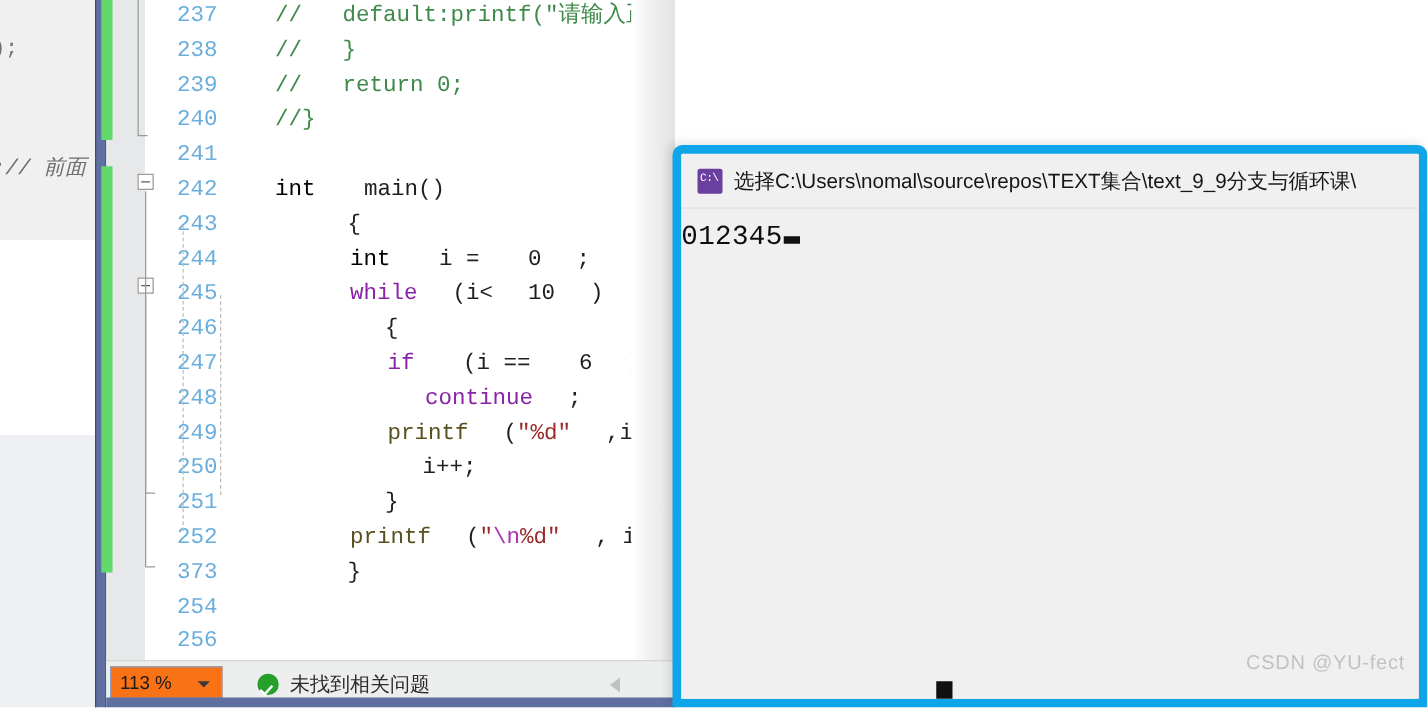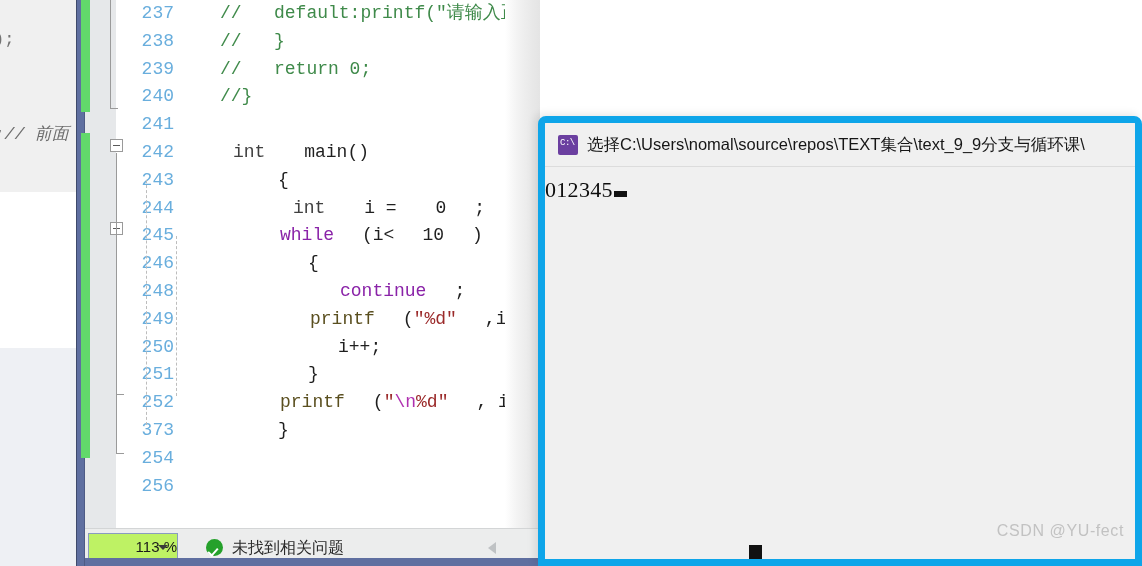--- a/index.html
+++ b/index.html
@@ -52,21 +52,21 @@
     color: #69aedd;
     line-height: 27.8px;
   }
   .ctext {
     position: absolute; left: 104px; top: 0;
     font-family: "Liberation Mono", monospace;
     font-size: 18px;
     line-height: 27.8px;
     color: #1f1f1f;
   }
-  .kw  { color: #404040; margin-left: 13px; }
+  .kw  { color: #000000; }
   .kw2 { color: #8a23a8; }
   .fn  { color: #5a4f1f; }
   .str { color: #9b2a2a; }
   .num { color: #1f1f1f; margin-left: 28px; }
   .cmt { color: #3f8a4a; }
   .esc { color: #b030b0; }
 
   
   .changebar {
     position: absolute; left: 81px; top: 0; width: 9px;
@@ -99,22 +99,22 @@
   }
 
   
   .statusbar {
     position: absolute; left: 85px; top: 528px; width: 455px; height: 38px;
     background: #eceded;
     border-top: 1px solid #d3d5d6;
   }
   .zoombox {
     position: absolute; left: 3px; top: 4px; width: 90px; height: 26px;
-    background: #bef264; border: 1px solid #8a9bbf;
-    display: flex; align-items: center; justify-content: flex-end;
+    background: #f97316; border: 1px solid #8a9bbf;
+    display: flex; align-items: center;
   }
   .zoombox .zval {
     margin-left: 7px; font-size: 15px; color: #1a1a1a;
     font-family: "Liberation Sans", sans-serif;
   }
   .zoombox .zarrow {
     position: absolute; right: 9px; top: 11px;
     width: 0; height: 0;
     border-left: 5px solid transparent;
     border-right: 5px solid transparent;
@@ -180,21 +180,21 @@
   }
   .console-title-text {
     margin-left: 9px;
     font-size: 16.5px; color: #161616;
     white-space: nowrap;
     font-family: "Liberation Sans", sans-serif;
   }
   .console-body { position: relative; height: 405px; background: #f0f0f0; }
   .console-out {
     position: absolute; left: 0px; top: 10px;
-    font-family: Liberation Serif, serif;
+    font-family: Liberation Mono, monospace;
     font-size: 22px; color: #0d0d0d;
     white-space: pre;
     letter-spacing: 0.3px;
   }
   .console-out .curs {
     display: inline-block; width: 13px; height: 6px;
     background: #111111; vertical-align: baseline;
     margin-left: 1px;
   }
   .console-cursor2 {
@@ -229,20 +229,21 @@
         <div class="code-line"><div class="lnum">237</div><div class="ctext" style="left: 104px;"><span class="cmt">//   default:printf("请输入正确的数字");</span></div></div>
         <div class="code-line"><div class="lnum">238</div><div class="ctext" style="left: 104px;"><span class="cmt">//   }</span></div></div>
         <div class="code-line"><div class="lnum">239</div><div class="ctext" style="left: 104px;"><span class="cmt">//   return 0;</span></div></div>
         <div class="code-line"><div class="lnum">240</div><div class="ctext" style="left: 104px;"><span class="cmt">//}</span></div></div>
         <div class="code-line"><div class="lnum">241</div><div class="ctext" style="left: 104px;"></div></div>
         <div class="code-line"><div class="lnum">242</div><div class="ctext" style="left: 104px;"><span class="kw">int</span><span class="num"> main()</span></div></div>
         <div class="code-line"><div class="lnum">243</div><div class="ctext" style="left: 134px;"><span class="num">{</span></div></div>
         <div class="code-line"><div class="lnum">244</div><div class="ctext" style="left: 164px;"><span class="kw">int</span><span class="num"> i = </span><span class="num">0</span><span class="num">;</span></div></div>
         <div class="code-line"><div class="lnum">245</div><div class="ctext" style="left: 164px;"><span class="kw2">while</span><span class="num">(i&lt;</span><span class="num">10</span><span class="num">)</span></div></div>
         <div class="code-line"><div class="lnum">246</div><div class="ctext" style="left: 164px;"><span class="num">{</span></div></div>
+        <div class="code-line"><div class="lnum">247</div><div class="ctext" style="left: 194px;"><span class="kw2">if</span><span class="num"> (i == </span><span class="num">6</span><span class="num">)</span></div></div>
         <div class="code-line"><div class="lnum">248</div><div class="ctext" style="left: 224px;"><span class="kw2">continue</span><span class="num">;</span></div></div>
         <div class="code-line"><div class="lnum">249</div><div class="ctext" style="left: 194px;"><span class="fn">printf</span><span class="num">(</span><span class="str">"%d"</span><span class="num">,i);</span></div></div>
         <div class="code-line"><div class="lnum">250</div><div class="ctext" style="left: 194px;"><span class="num">i++;</span></div></div>
         <div class="code-line"><div class="lnum">251</div><div class="ctext" style="left: 164px;"><span class="num">}</span></div></div>
         <div class="code-line"><div class="lnum">252</div><div class="ctext" style="left: 164px;"><span class="fn">printf</span><span class="num">(</span><span class="str">"</span><span class="esc">\n</span><span class="str">%d"</span><span class="num">, i);</span></div></div>
         <div class="code-line"><div class="lnum">373</div><div class="ctext" style="left: 134px;"><span class="num">}</span></div></div>
         <div class="code-line"><div class="lnum">254</div><div class="ctext" style="left: 104px;"></div></div>
         <div class="code-line"><div class="lnum">256</div><div class="ctext" style="left: 104px;"></div></div>
       </div>
   </div>

